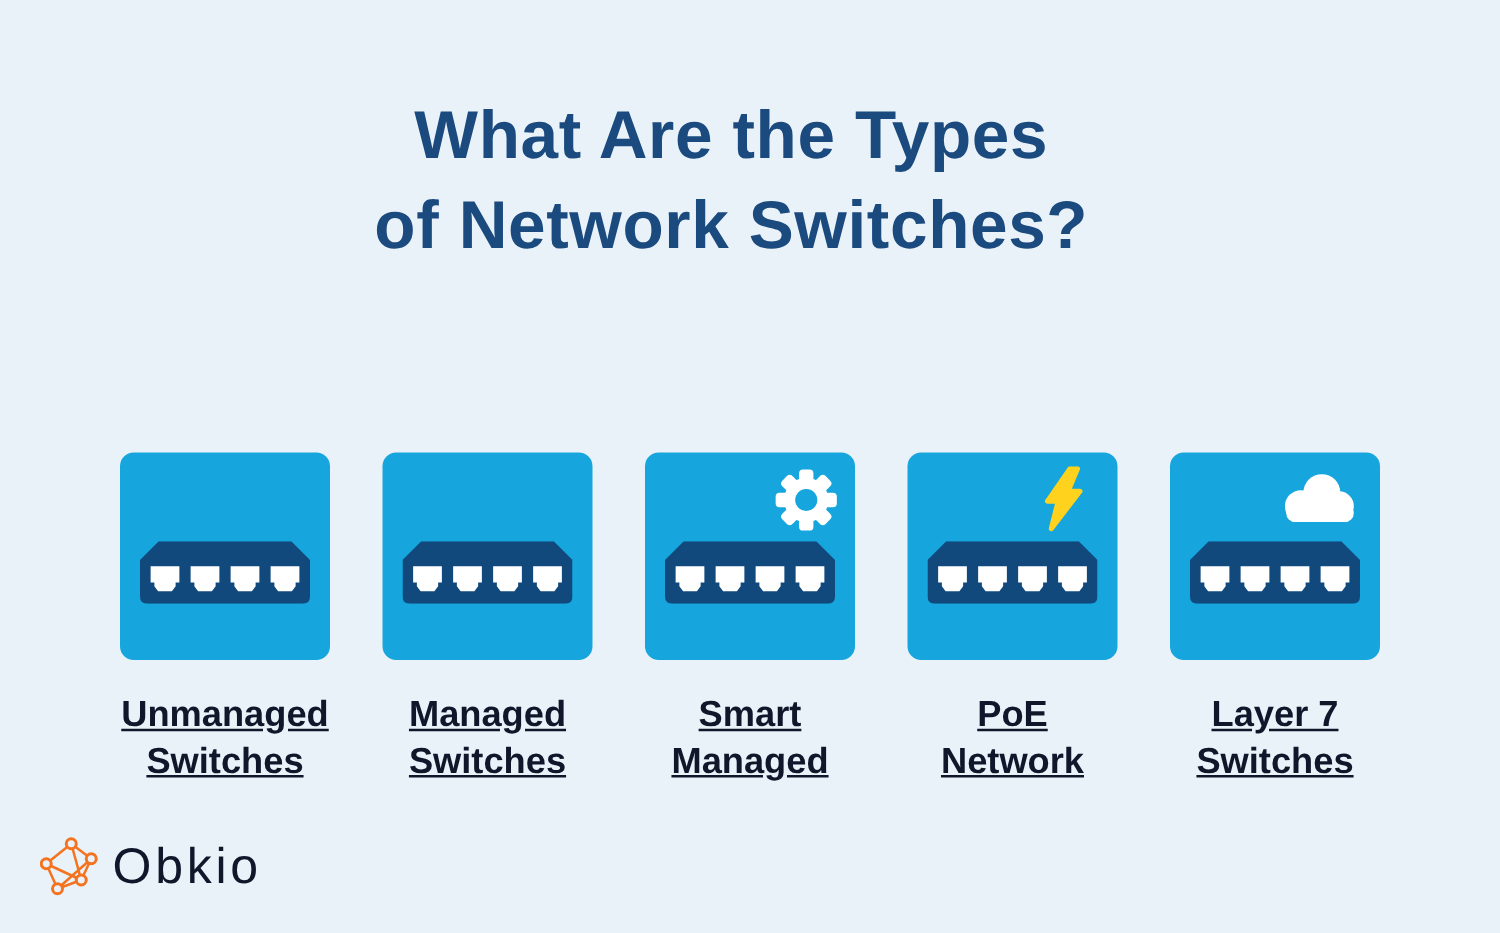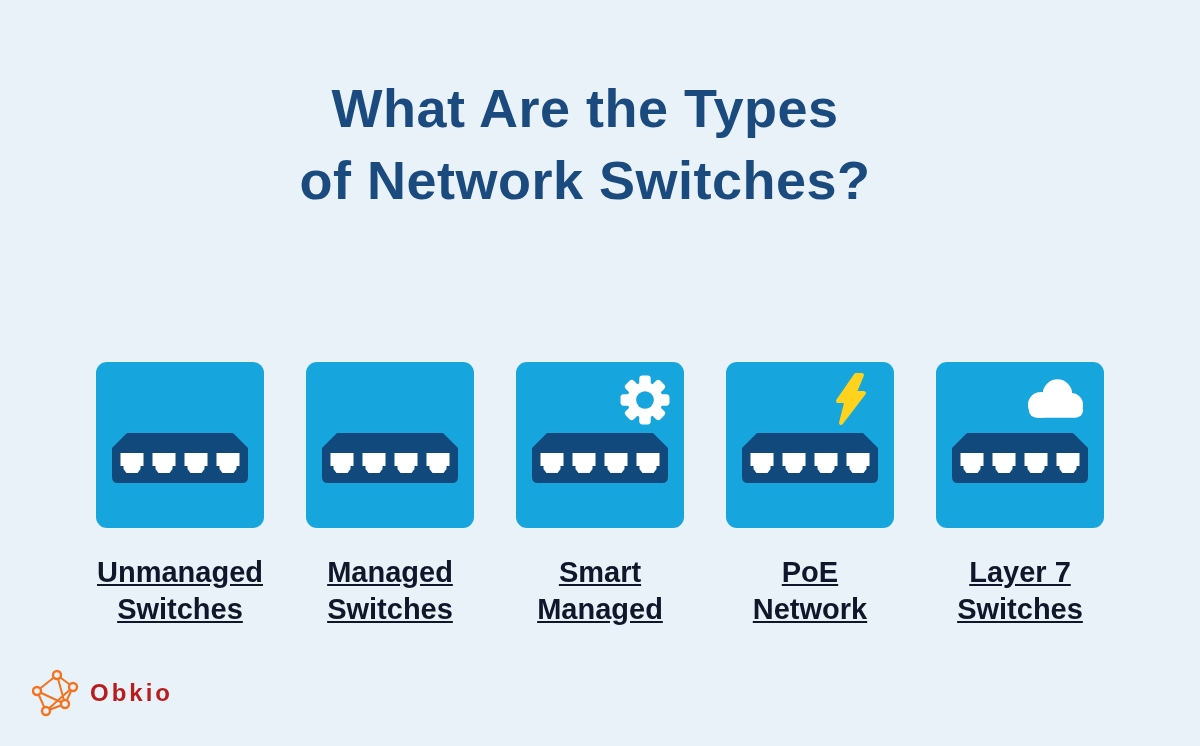--- a/index.html
+++ b/index.html
@@ -76,24 +76,24 @@
   .logo {
     position: absolute;
     left: 32px;
     top: 668px;
     height: 50px;
     display: flex;
     align-items: center;
     gap: 11px;
   }
   .logo-text {
-    font-size: 24px;
-    font-weight: 700;
+    font-size: 40px;
+    font-weight: 400;
     letter-spacing: 3px;
-    color: #b91c1c;
+    color: #0f172a;
   }
 </style>
 </head>
 <body>
 
 <div class="page">
 
   <h1 class="title">What Are the Types
 of Network Switches?</h1>
 

